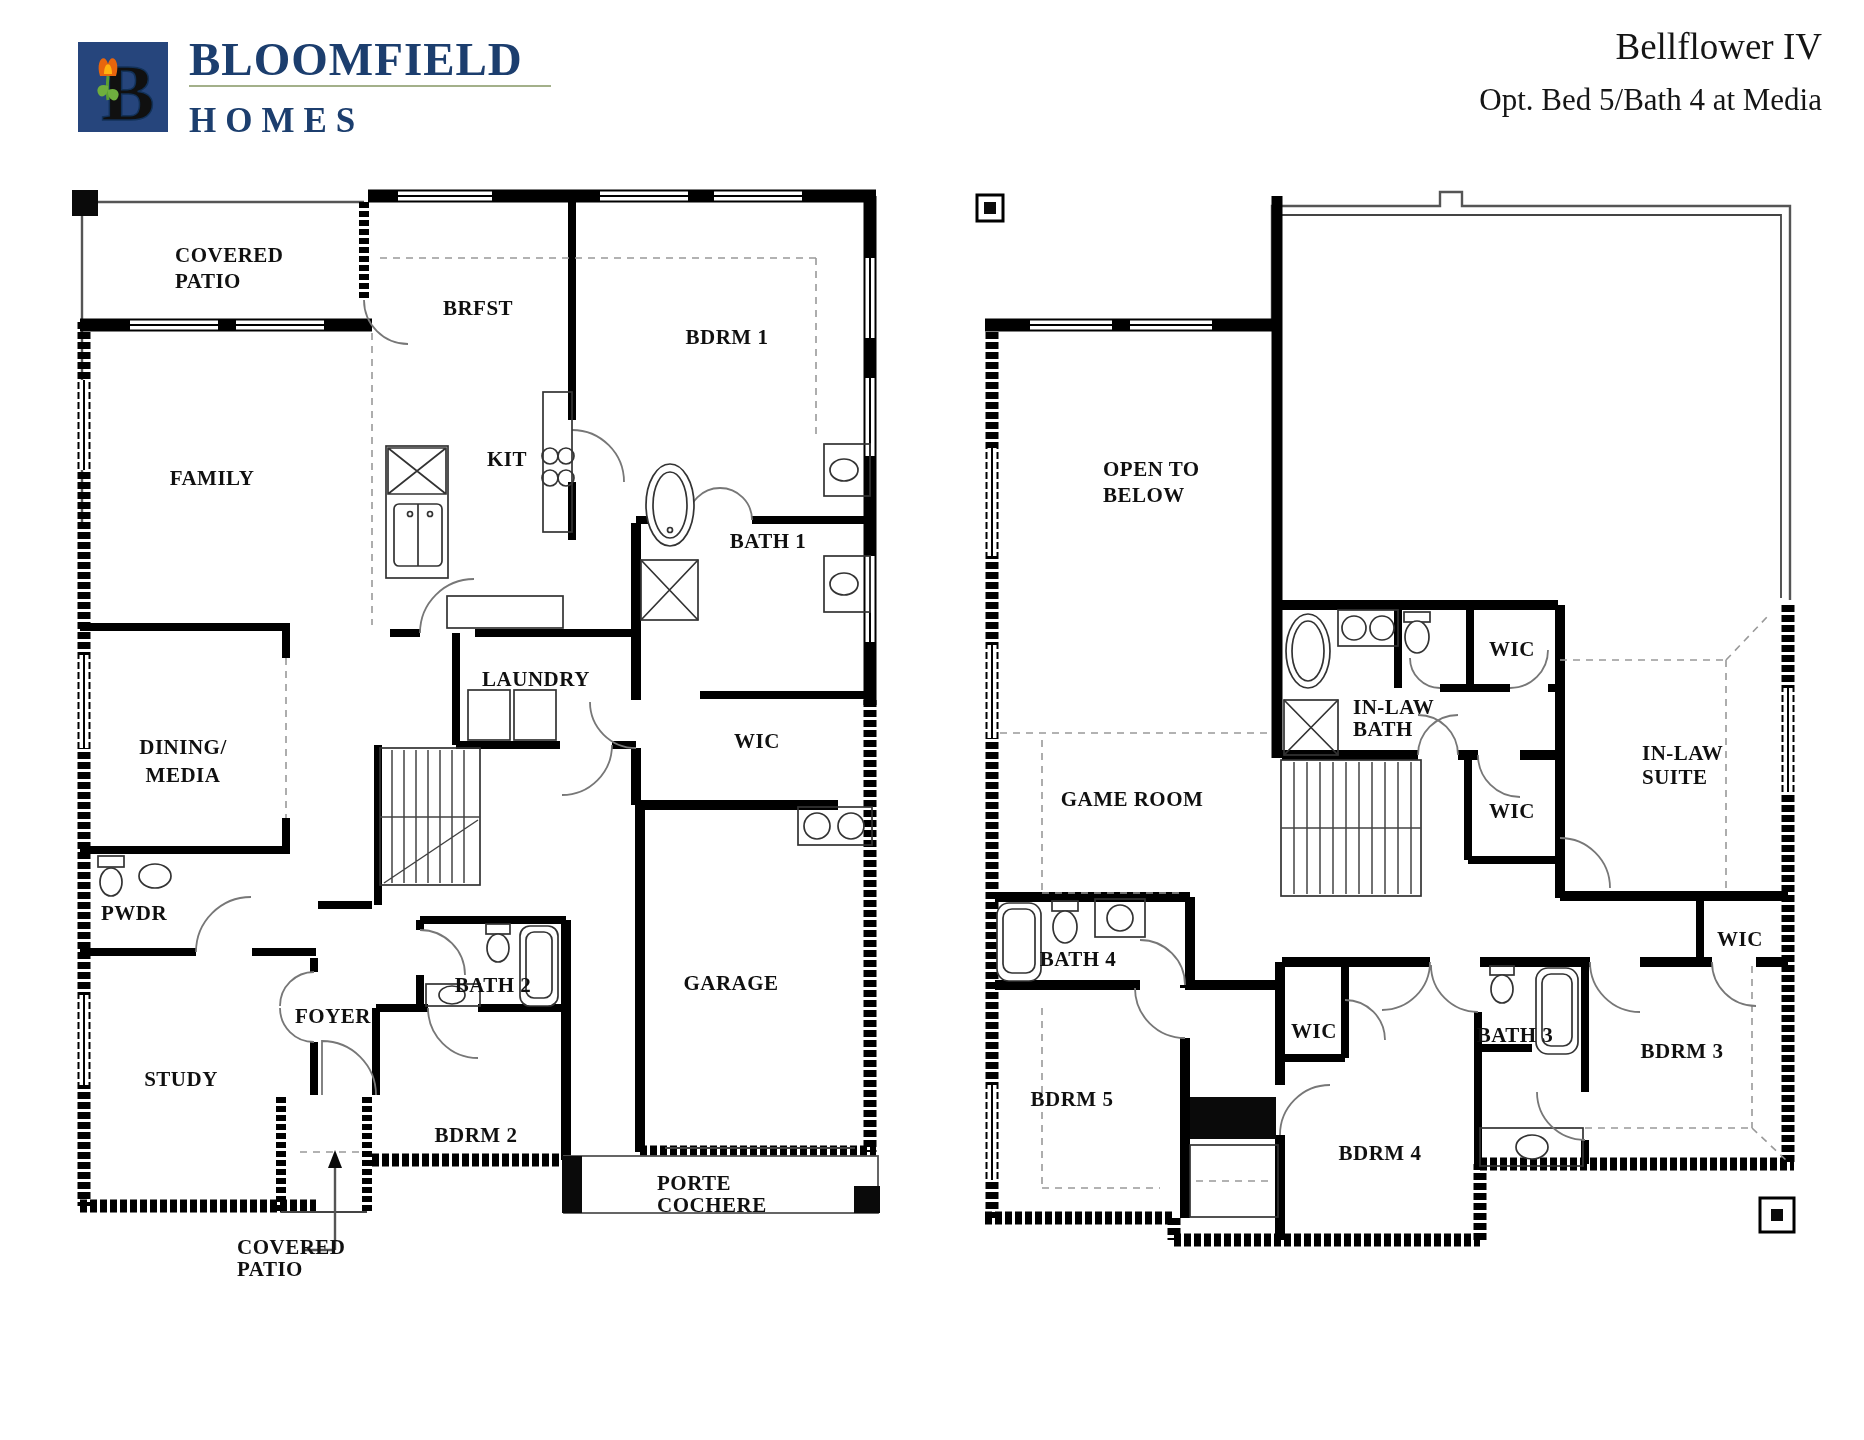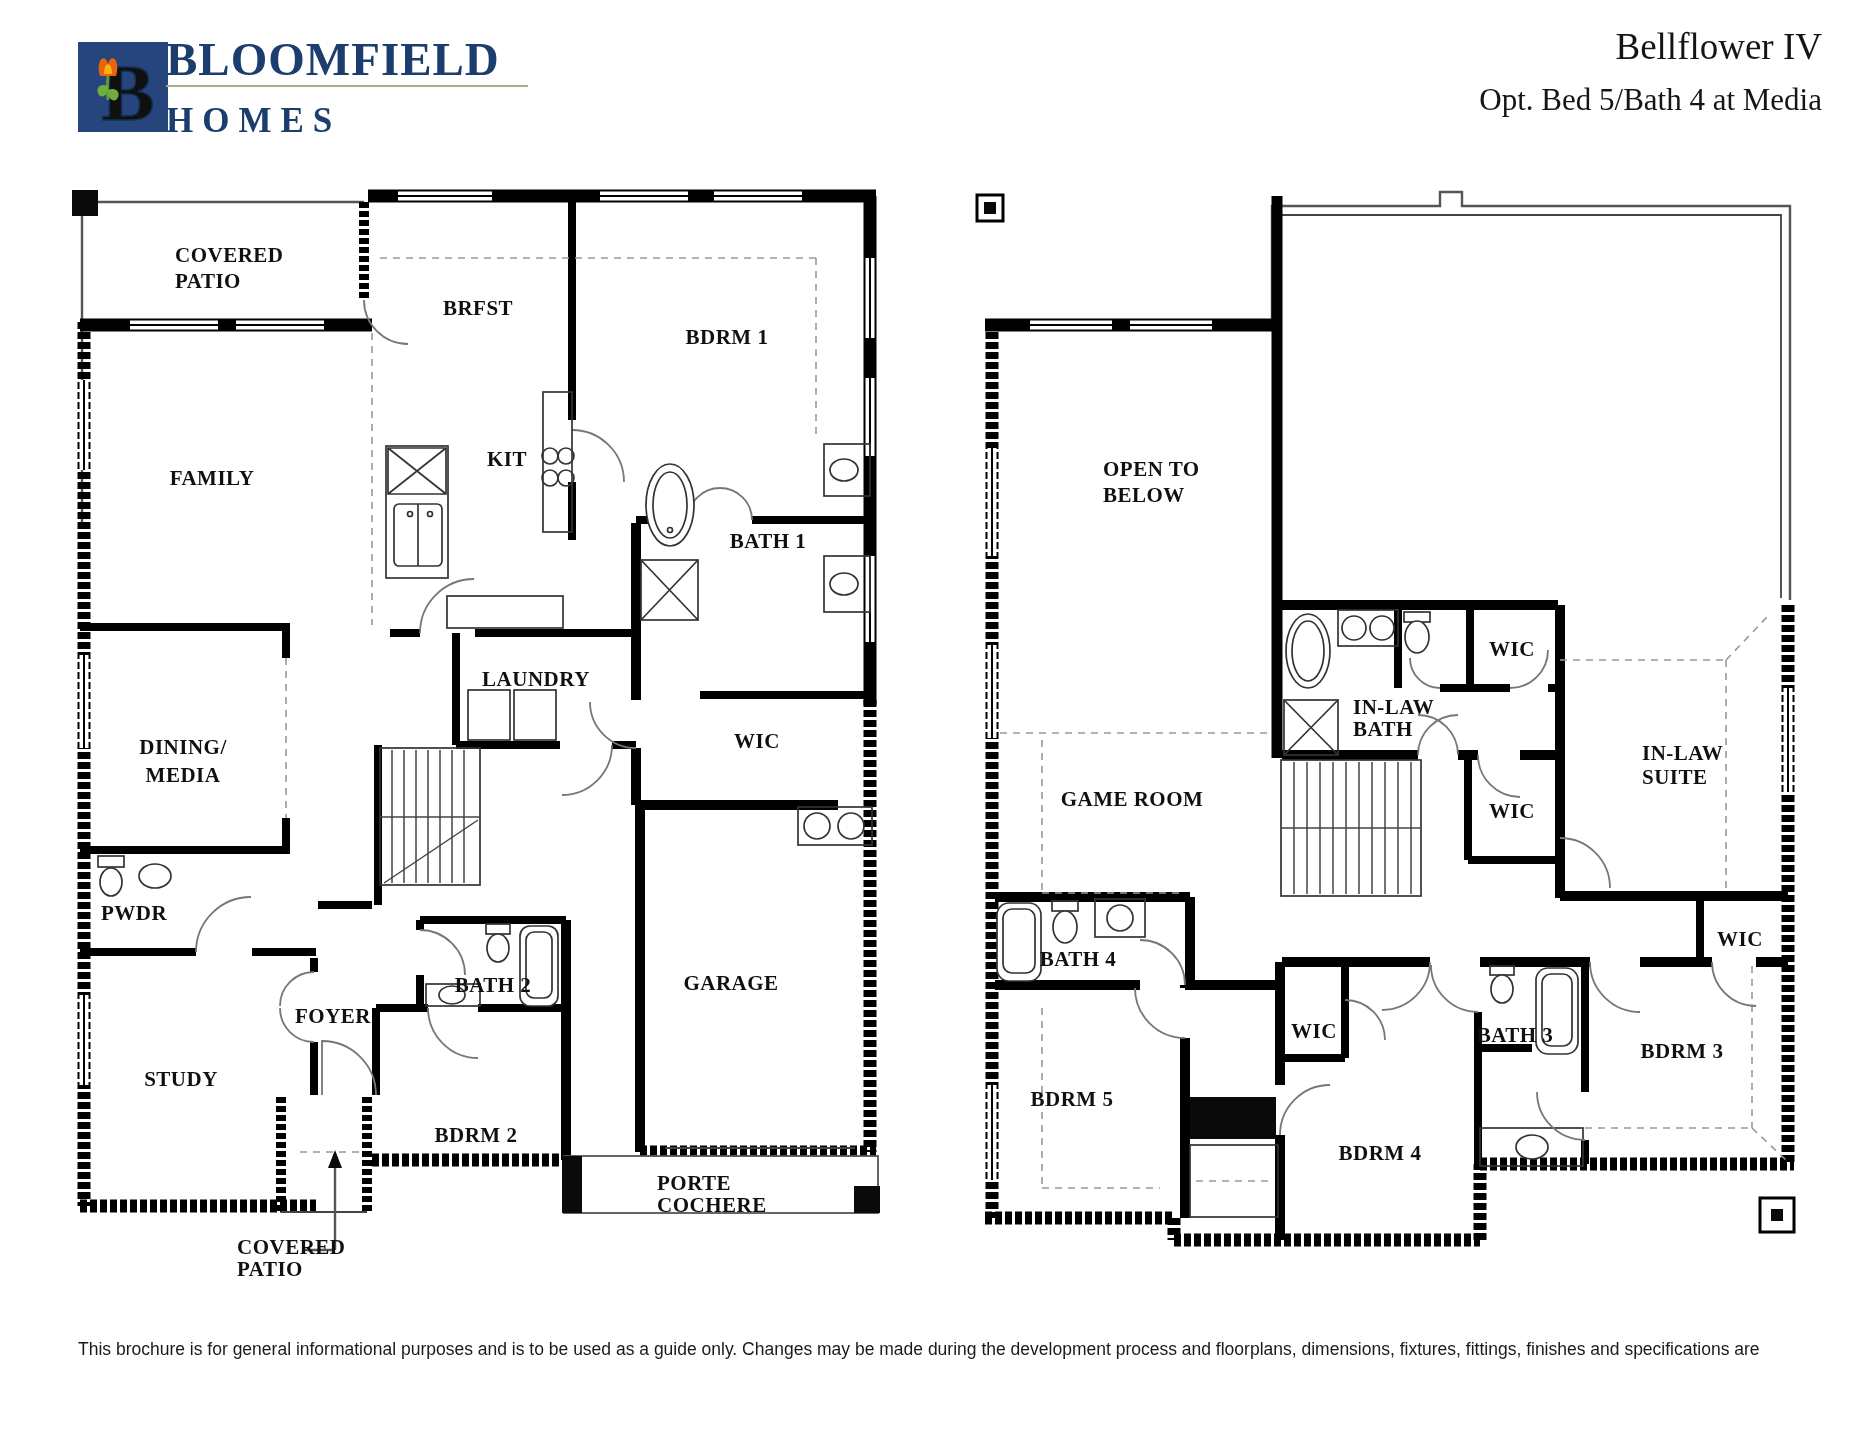--- a/index.html
+++ b/index.html
@@ -1,19 +1,19 @@
 <!DOCTYPE html>
 <html><head>
 <meta charset="utf-8">
 <style>
   html,body{margin:0;padding:0;background:#ffffff;}
   .page{position:relative;width:1864px;height:1440px;background:#fff;overflow:hidden;font-family:"Liberation Sans",sans-serif;}
   
   .logo-box{position:absolute;left:78px;top:42px;}
-  .brand{position:absolute;left:166px;top:36px;color:#1c3e6e;}
+  .brand{position:absolute;left:189px;top:36px;color:#1c3e6e;}
   .brand-top{font-family:"Liberation Serif",serif;font-weight:700;font-size:47px;letter-spacing:1px;line-height:1.0;}
   .brand-rule{border-top:2px solid #a3b08a;width:362px;margin:2px 0 2px 0;}
   .brand-bottom{font-family:"Liberation Serif",serif;font-weight:700;font-size:35px;letter-spacing:9px;line-height:1.0;margin-top:16px;}
   .titleblock{position:absolute;right:42px;top:28px;text-align:right;color:#151515;}
   .plan-title{font-family:"Liberation Serif",serif;font-size:37px;line-height:1.02;}
   .plan-subtitle{font-family:"Liberation Serif",serif;font-size:31px;margin-top:16px;}
   
   .footer{position:absolute;left:78px;top:1336px;width:1724px;font-size:17.5px;line-height:1.5;color:#1a1a1a;}
   
   svg.plan{position:absolute;}
@@ -288,16 +288,15 @@
       <text class="lbl" x="1078" y="966" text-anchor="middle">BATH 4</text>
       <text class="lbl" x="1072" y="1106" text-anchor="middle">BDRM 5</text>
       <text class="lbl" x="1314" y="1038" text-anchor="middle">WIC</text>
       <text class="lbl" x="1380" y="1160" text-anchor="middle">BDRM 4</text>
       <text class="lbl" x="1515" y="1042" text-anchor="middle">BATH 3</text>
       <text class="lbl" x="1682" y="1058" text-anchor="middle">BDRM 3</text>
     </g>
   </svg>
 
   <div class="footer">
-    <div>This brochure is for general informational purposes and is to be used as a guide only. Changes may be made during the development process and floorplans, dimensions, fixtures, fittings, finishes and specifications are</div>
   </div>
 
 </div>
 
 </body></html>

